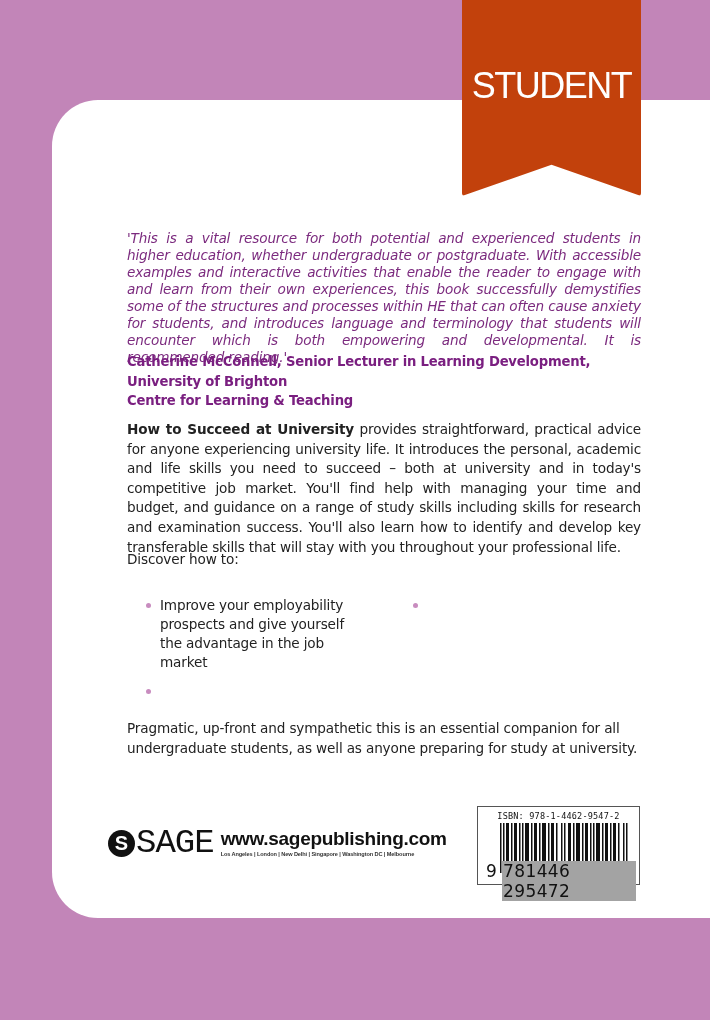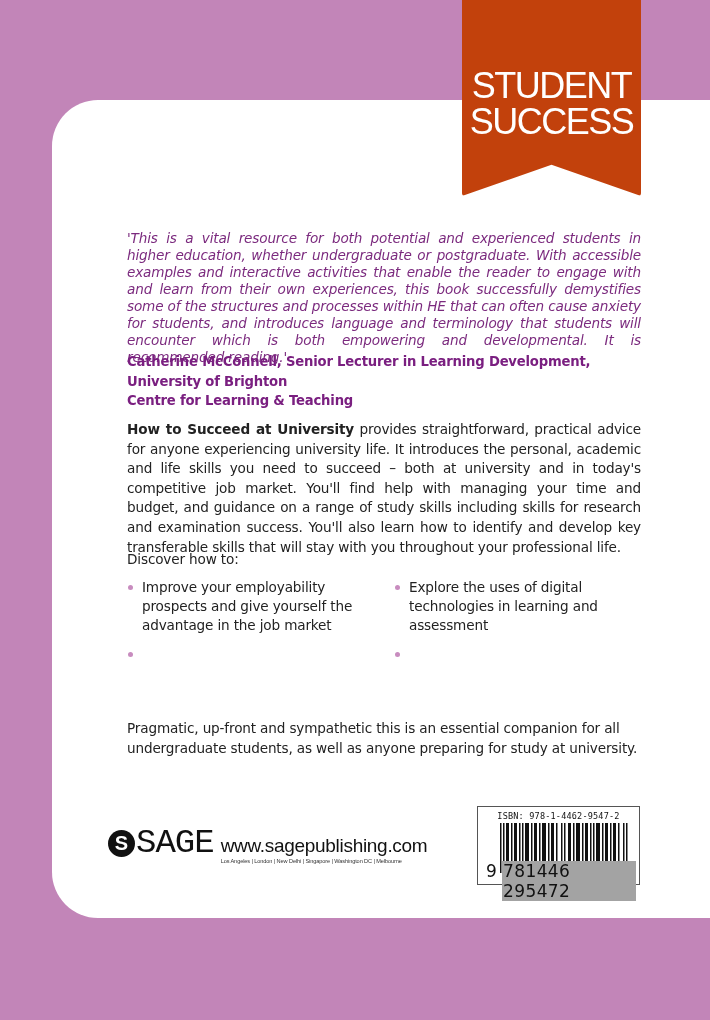--- a/index.html
+++ b/index.html
@@ -40,41 +40,41 @@
   .desc {
     top: 420px; color: #222222; font-size: 13.6px; line-height: 19.6px;
     text-align: justify; letter-spacing: -0.15px;
   }
   .desc b { font-weight: bold; }
   .discover { top: 550px; color: #222; font-size: 13.6px; line-height: 19.6px; letter-spacing: -0.15px; }
   .bullets {
     top: 578px; display: flex; gap: 20px;
   }
   .col { width: 250px; }
-  .col ul { list-style: none; margin: 0; padding: 0; }
+  .col ul { list-style: none; margin: 18px; padding: 0; }
   .col li {
     position: relative; padding-left: 15px; margin-bottom: 10px;
     color: #222; font-size: 13.6px; line-height: 19px; letter-spacing: -0.15px;
   }
   .col li .dot {
     position: absolute; left: 1px; top: 7px; width: 5px; height: 5px;
     border-radius: 50%; background: #c88cbf;
   }
   .closing {
     top: 719px; color: #222; font-size: 13.6px; line-height: 19.6px; letter-spacing: -0.15px;
   }
   .publisher { position: absolute; left: 108px; top: 825px; height: 40px; display: flex; align-items: flex-start; }
   .sage-logo { display: flex; align-items: center; height: 36px; }
   .sage-circle {
     width: 27px; height: 27px; border-radius: 50%; background: #111;
     display: flex; align-items: center; justify-content: center; margin-right: 1px;
   }
   .sage-circle span { color: #fff; font-family: "Liberation Sans", sans-serif; font-weight: bold; font-size: 20px; line-height: 20px; }
   .sage-word { font-family: Liberation Mono, monospace; font-size: 34px; color: #111; letter-spacing: -1px; line-height: 36px; }
-  .pub-info { margin-left: 7px; margin-top: 10px; }
+  .pub-info { margin-left: 7px; margin-top: 3px; font-weight: bold; }
   .pub-url { font-family: "Liberation Sans", sans-serif; font-size: 19px; color: #111; line-height: 22px; letter-spacing: -0.3px; }
   .pub-cities { font-family: "Liberation Sans", sans-serif; font-size: 5.6px; color: #333; line-height: 8px; letter-spacing: -0.1px; white-space: nowrap; }
   .barcode-box {
     position: absolute; left: 477px; top: 806px; width: 163px; height: 79px;
     border: 1px solid #555; background: #fff; box-sizing: border-box;
   }
   .isbn-label {
     position: absolute; left: 0; right: 0; top: 4px; text-align: center;
     font-family: "DejaVu Sans Mono", monospace; font-size: 8.5px; color: #111; letter-spacing: 0.2px;
   }
@@ -88,21 +88,20 @@
   .isbn-digits .rest { position: absolute; left: 16px; top: 0; background: #a3a3a3; padding: 0 1px; letter-spacing: 0.4px; }
 </style>
 </head>
 <body>
 
 <div class="panel"></div>
 
 <div class="banner">
   <div class="banner-text">
     <span>STUDENT</span>
-    <span>SUCCESS</span>
   </div>
 </div>
 
 <div class="content quote">'This is a vital resource for both potential and experienced students in higher education, whether undergraduate or postgraduate. With accessible examples and interactive activities that enable the reader to engage with and learn from their own experiences, this book successfully demystifies some of the structures and processes within HE that can often cause anxiety for students, and introduces language and terminology that students will encounter which is both empowering and developmental. It is recommended reading.'</div>
 
 <div class="content attrib">
   <div>Catherine McConnell, Senior Lecturer in Learning Development, University of Brighton</div>
   <div>Centre for Learning &amp; Teaching</div>
 </div>
 
@@ -112,21 +111,20 @@
 
 <div class="content bullets">
   <div class="col">
     <ul>
       <li><span class="dot"></span><span>Improve your employability prospects and give yourself the advantage in the job market</span></li>
       <li><span class="dot"></span></li>
     </ul>
   </div>
   <div class="col">
     <ul>
-      <li><span class="dot"></span><span>Explore the uses of digital technologies in learning and assessment</span></li>
       <li><span class="dot"></span></li>
     </ul>
   </div>
 </div>
 
 <div class="content closing">Pragmatic, up-front and sympathetic this is an essential companion for all undergraduate students, as well as anyone preparing for study at university.</div>
 
 <div class="publisher">
   <div class="sage-logo">
     <div class="sage-circle">

